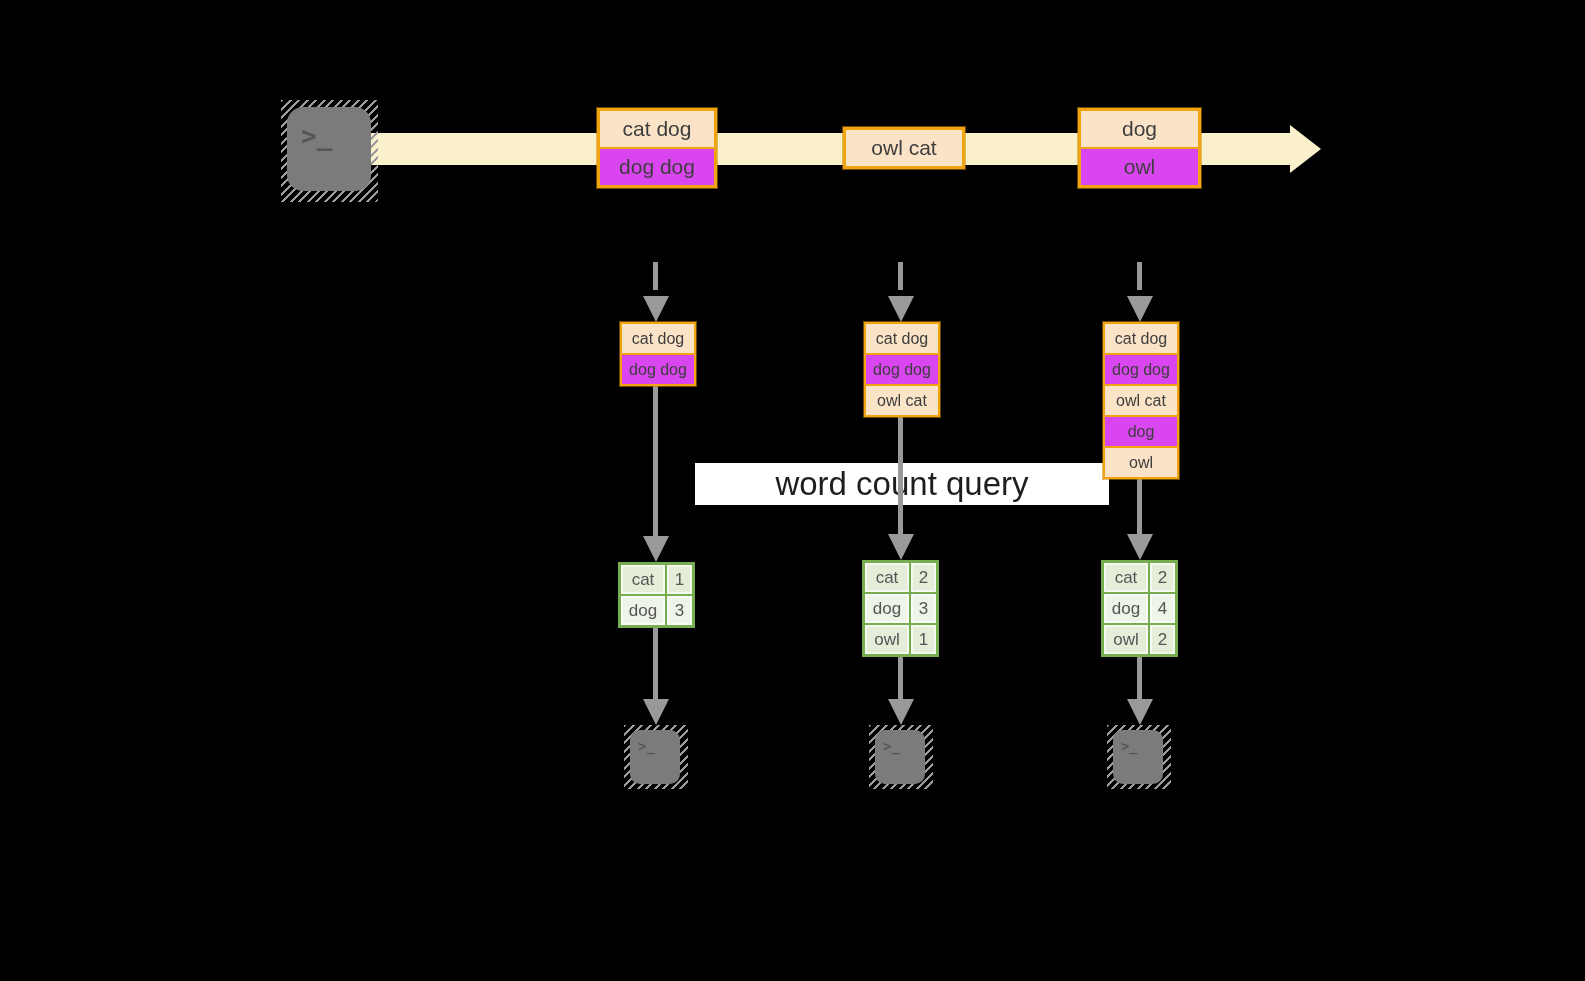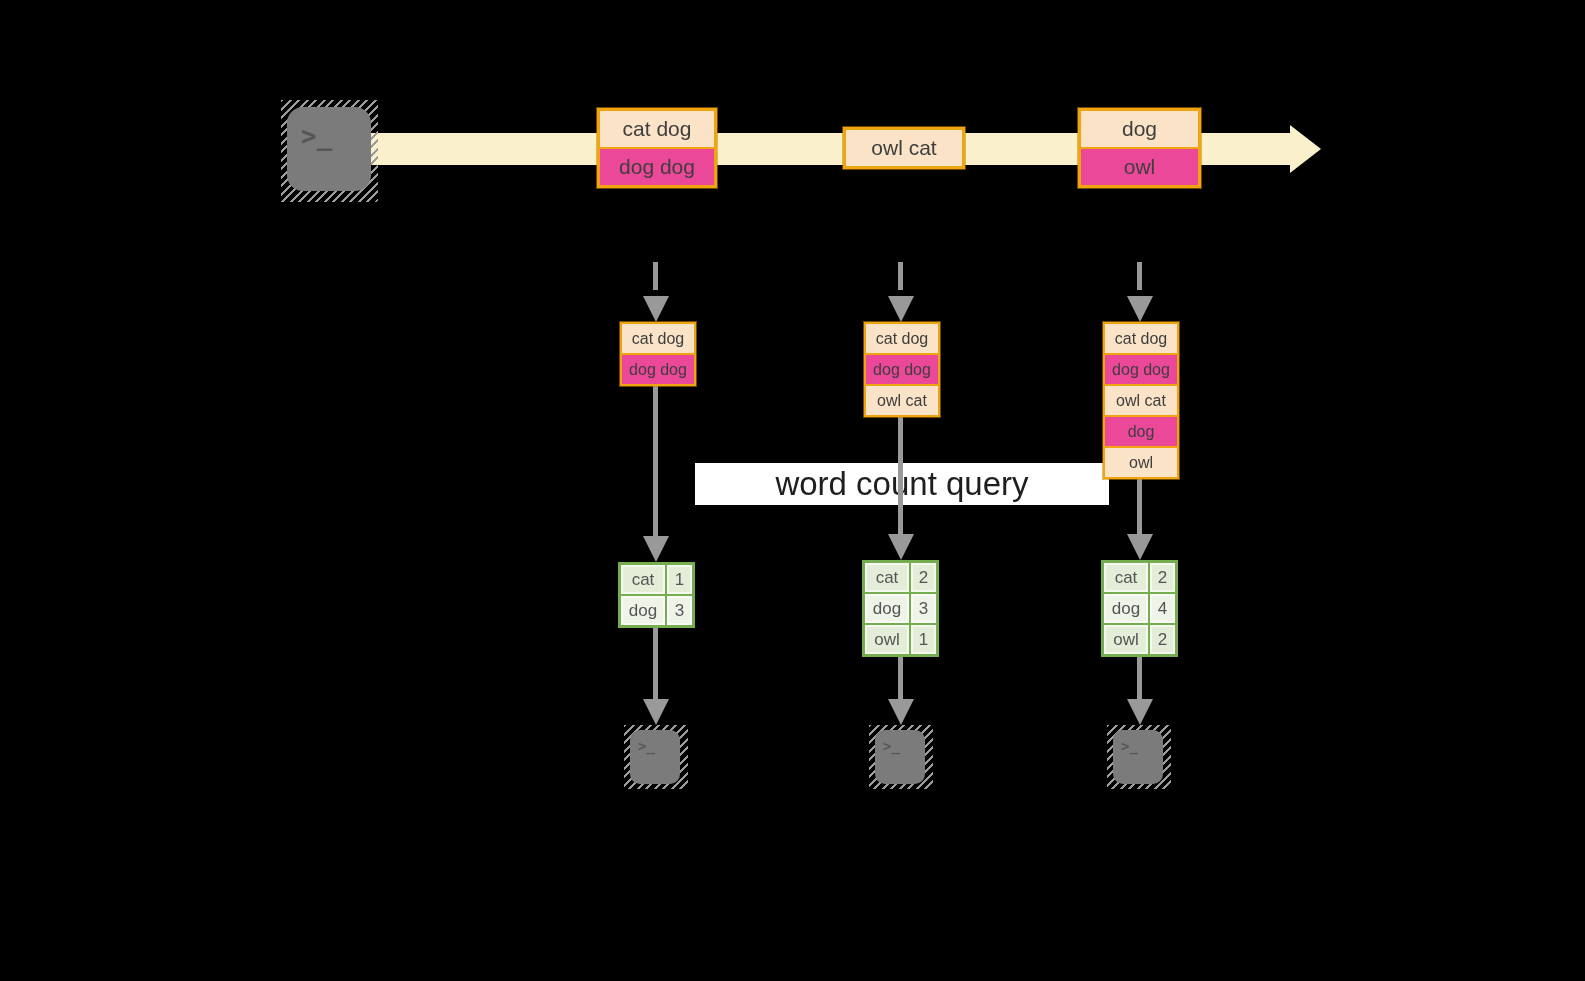--- a/index.html
+++ b/index.html
@@ -23,21 +23,21 @@
         display:grid;grid-auto-rows:36px;row-gap:2px;
         box-shadow:0 0 0 1px rgba(198,136,8,.55);}
   .obox .cell{display:flex;align-items:center;justify-content:center;
               color:#3E3E3E;font-size:21px;}
   .ostack{position:absolute;z-index:3;background:#F0A410;border:2px solid #F0A410;
           display:grid;grid-auto-rows:29px;row-gap:2px;
           box-shadow:0 0 0 1px rgba(198,136,8,.55);}
   .ostack .cell{display:flex;align-items:center;justify-content:center;
                 color:#3E3E3E;font-size:16px;}
   .peach{background:#FAE3C6;}
-  .cream{background:#ec4899;}
+  .cream{background:#d946ef;}
 
   
   .dash{position:absolute;width:5px;background:#999;z-index:2;}
   .vline{position:absolute;width:5px;background:#999;z-index:2;}
   .ahead{position:absolute;width:0;height:0;z-index:2;
          border-left:13px solid transparent;border-right:13px solid transparent;
          border-top:26px solid #999;}
 
   
   .banner{position:absolute;left:695px;top:463px;width:414px;height:42px;background:#FFFFFF;

